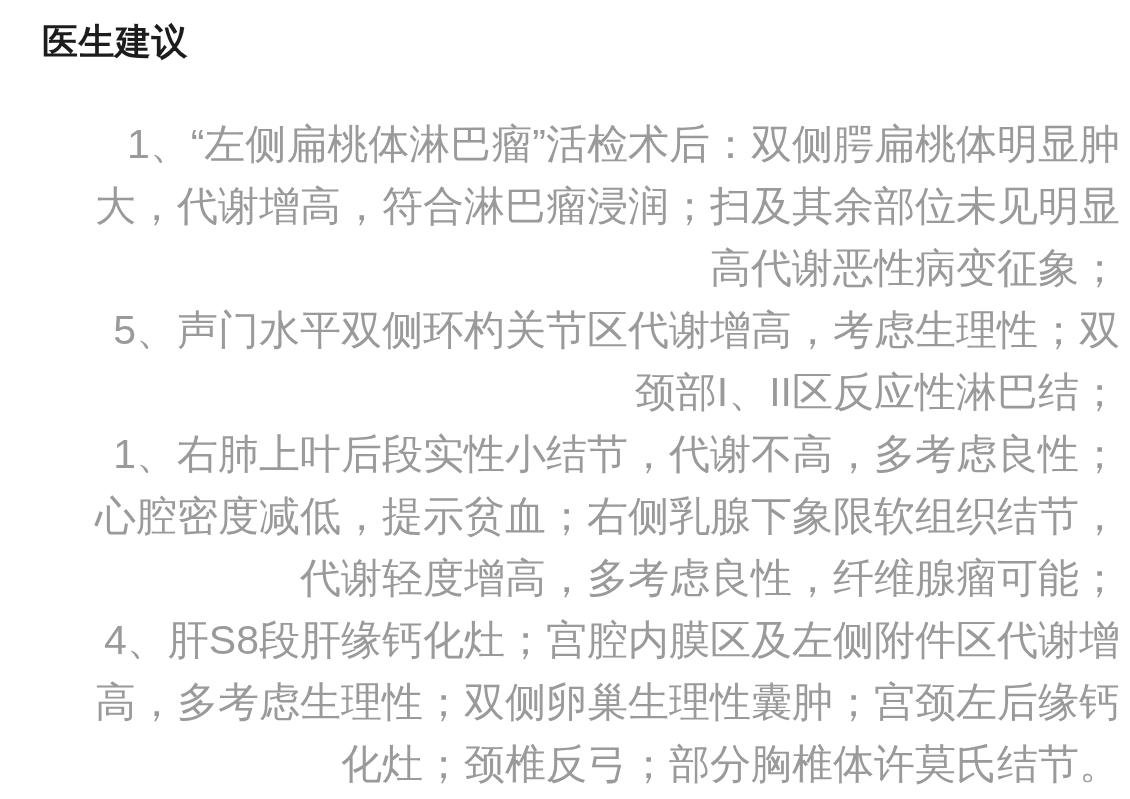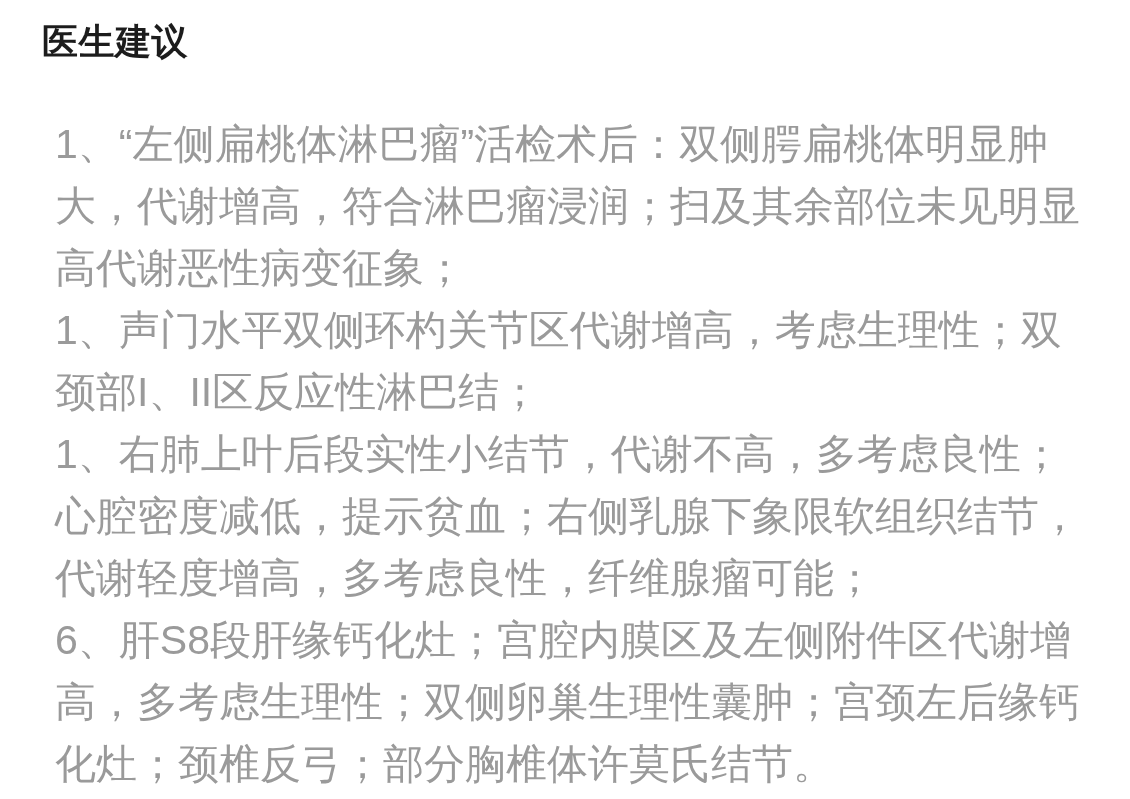--- a/index.html
+++ b/index.html
@@ -34,33 +34,34 @@
     padding-right: 10px;
     font-size: 41px;
     line-height: 62px;
     color: #9a9a9a;
     font-weight: 400;
   }
   .advice-item {
     margin: 0;
     white-space: pre-line;      
     word-break: keep-all;
+    text-align: right;
   }
 </style>
 </head>
 <body>
 
 <div class="page">
   <h1 class="title">医生建议</h1>
   <div class="advice">
       <p class="advice-item">1、“左侧扁桃体淋巴瘤”活检术后：双侧腭扁桃体明显肿
 大，代谢增高，符合淋巴瘤浸润；扫及其余部位未见明显
 高代谢恶性病变征象；</p>
-      <p class="advice-item">1、声门水平双侧环杓关节区代谢增高，考虑生理性；双
+      <p class="advice-item">5、声门水平双侧环杓关节区代谢增高，考虑生理性；双
 颈部I、II区反应性淋巴结；</p>
       <p class="advice-item">1、右肺上叶后段实性小结节，代谢不高，多考虑良性；
 心腔密度减低，提示贫血；右侧乳腺下象限软组织结节，
 代谢轻度增高，多考虑良性，纤维腺瘤可能；</p>
-      <p class="advice-item">6、肝S8段肝缘钙化灶；宫腔内膜区及左侧附件区代谢增
+      <p class="advice-item">4、肝S8段肝缘钙化灶；宫腔内膜区及左侧附件区代谢增
 高，多考虑生理性；双侧卵巢生理性囊肿；宫颈左后缘钙
 化灶；颈椎反弓；部分胸椎体许莫氏结节。</p>
     </div>
 </div>
 
 </body></html>

